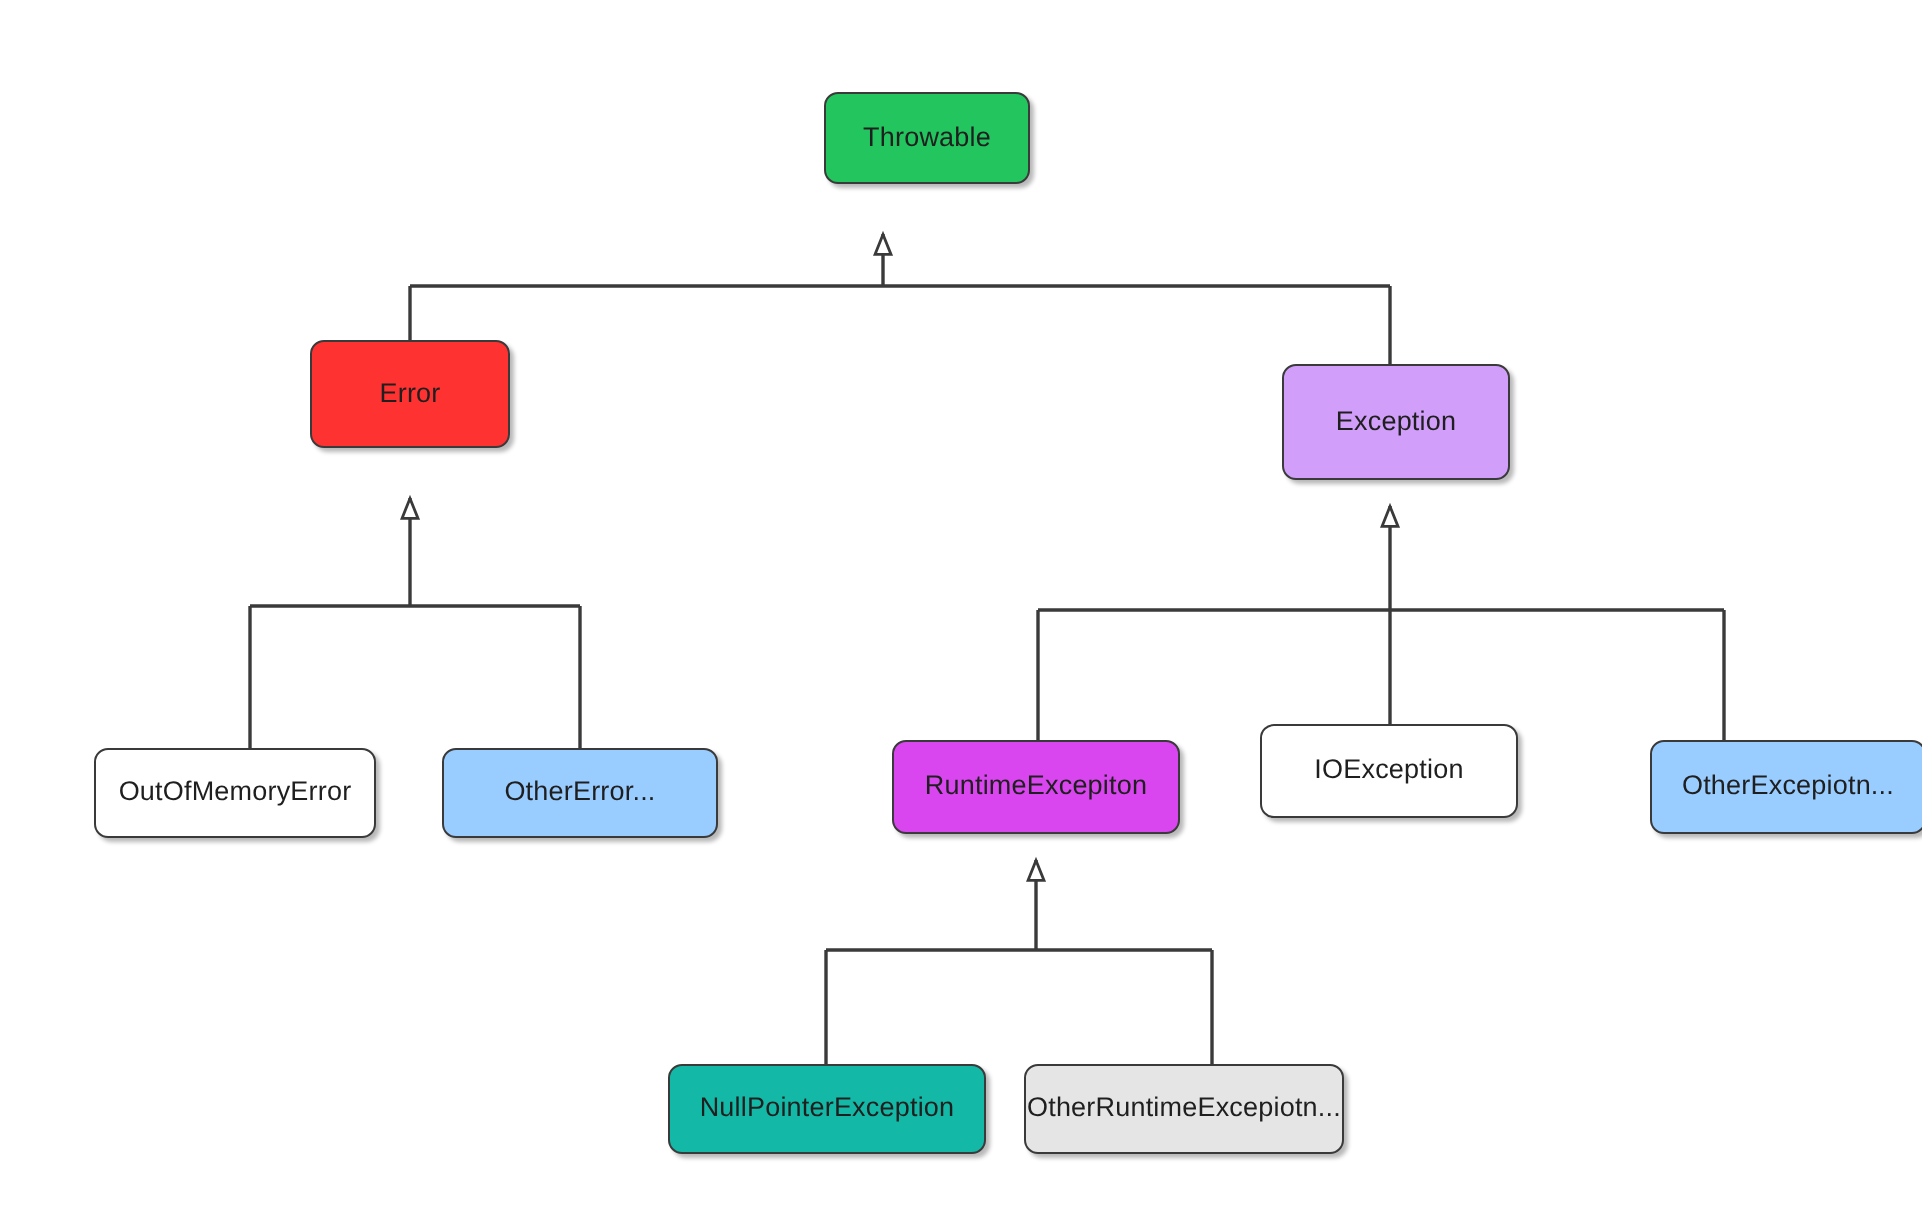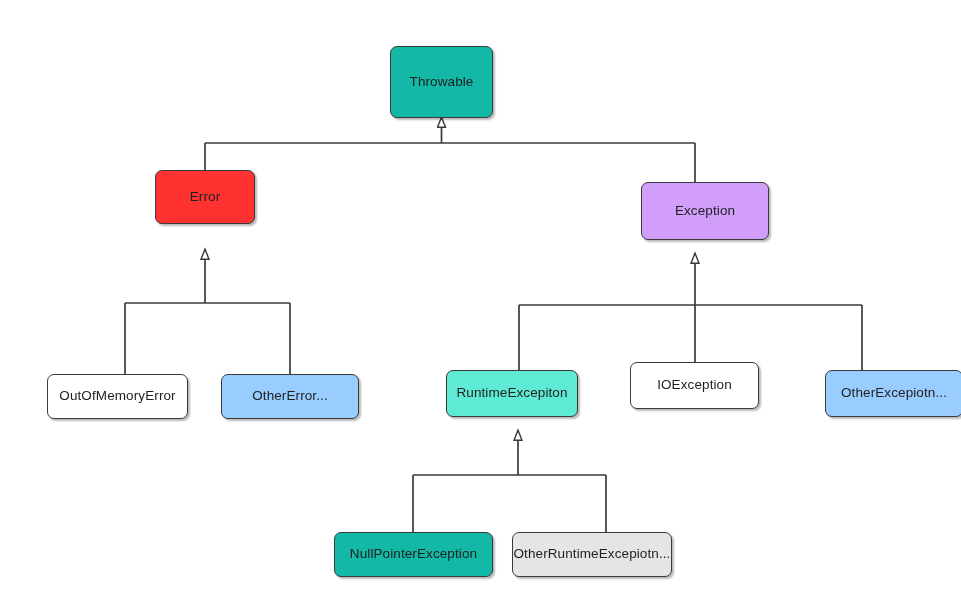--- a/index.html
+++ b/index.html
@@ -76,36 +76,36 @@
       <path d="M 862 305 L 862 370"></path>
 
       <path d="M 518 475 L 518 430" marker-end="url(#uml-arrow)"></path>
       <path d="M 413 475 L 606 475"></path>
       <path d="M 413 475 L 413 532"></path>
       <path d="M 606 475 L 606 532"></path>
 
     </g>
   </svg>
 
-  <div class="node" style="left: 390px; top: 46px; width: 103px; height: 72px; background: #14b8a6;">
+  <div class="node" style="left: 412px; top: 46px; width: 103px; height: 46px; background: #22c55e;">
     <span>Throwable</span>
   </div>
   <div class="node" style="left: 155px; top: 170px; width: 100px; height: 54px; background: rgb(255, 50, 50);">
     <span>Error</span>
   </div>
-  <div class="node" style="left: 641px; top: 182px; width: 128px; height: 58px; background: rgb(209, 158, 250);">
+  <div class="node" style="left: 641px; top: 182px; width: 114px; height: 58px; background: rgb(209, 158, 250);">
     <span>Exception</span>
   </div>
   <div class="node" style="left: 47px; top: 374px; width: 141px; height: 45px; background: rgb(255, 255, 255);">
     <span>OutOfMemoryError</span>
   </div>
   <div class="node" style="left: 221px; top: 374px; width: 138px; height: 45px; background: rgb(153, 204, 255);">
     <span>OtherError...</span>
   </div>
-  <div class="node" style="left: 446px; top: 370px; width: 132px; height: 47px; background: #5eead4;">
+  <div class="node" style="left: 446px; top: 370px; width: 144px; height: 47px; background: #d946ef;">
     <span>RuntimeExcepiton</span>
   </div>
   <div class="node" style="left: 630px; top: 362px; width: 129px; height: 47px; background: rgb(255, 255, 255);">
     <span>IOException</span>
   </div>
   <div class="node" style="left: 793px; top: 370px; width: 138px; height: 47px; background: rgb(153, 204, 255); margin-left: 32px;">
     <span>OtherExcepiotn...</span>
   </div>
   <div class="node" style="left: 334px; top: 532px; width: 159px; height: 45px; background: #14b8a6;">
     <span>NullPointerException</span>

